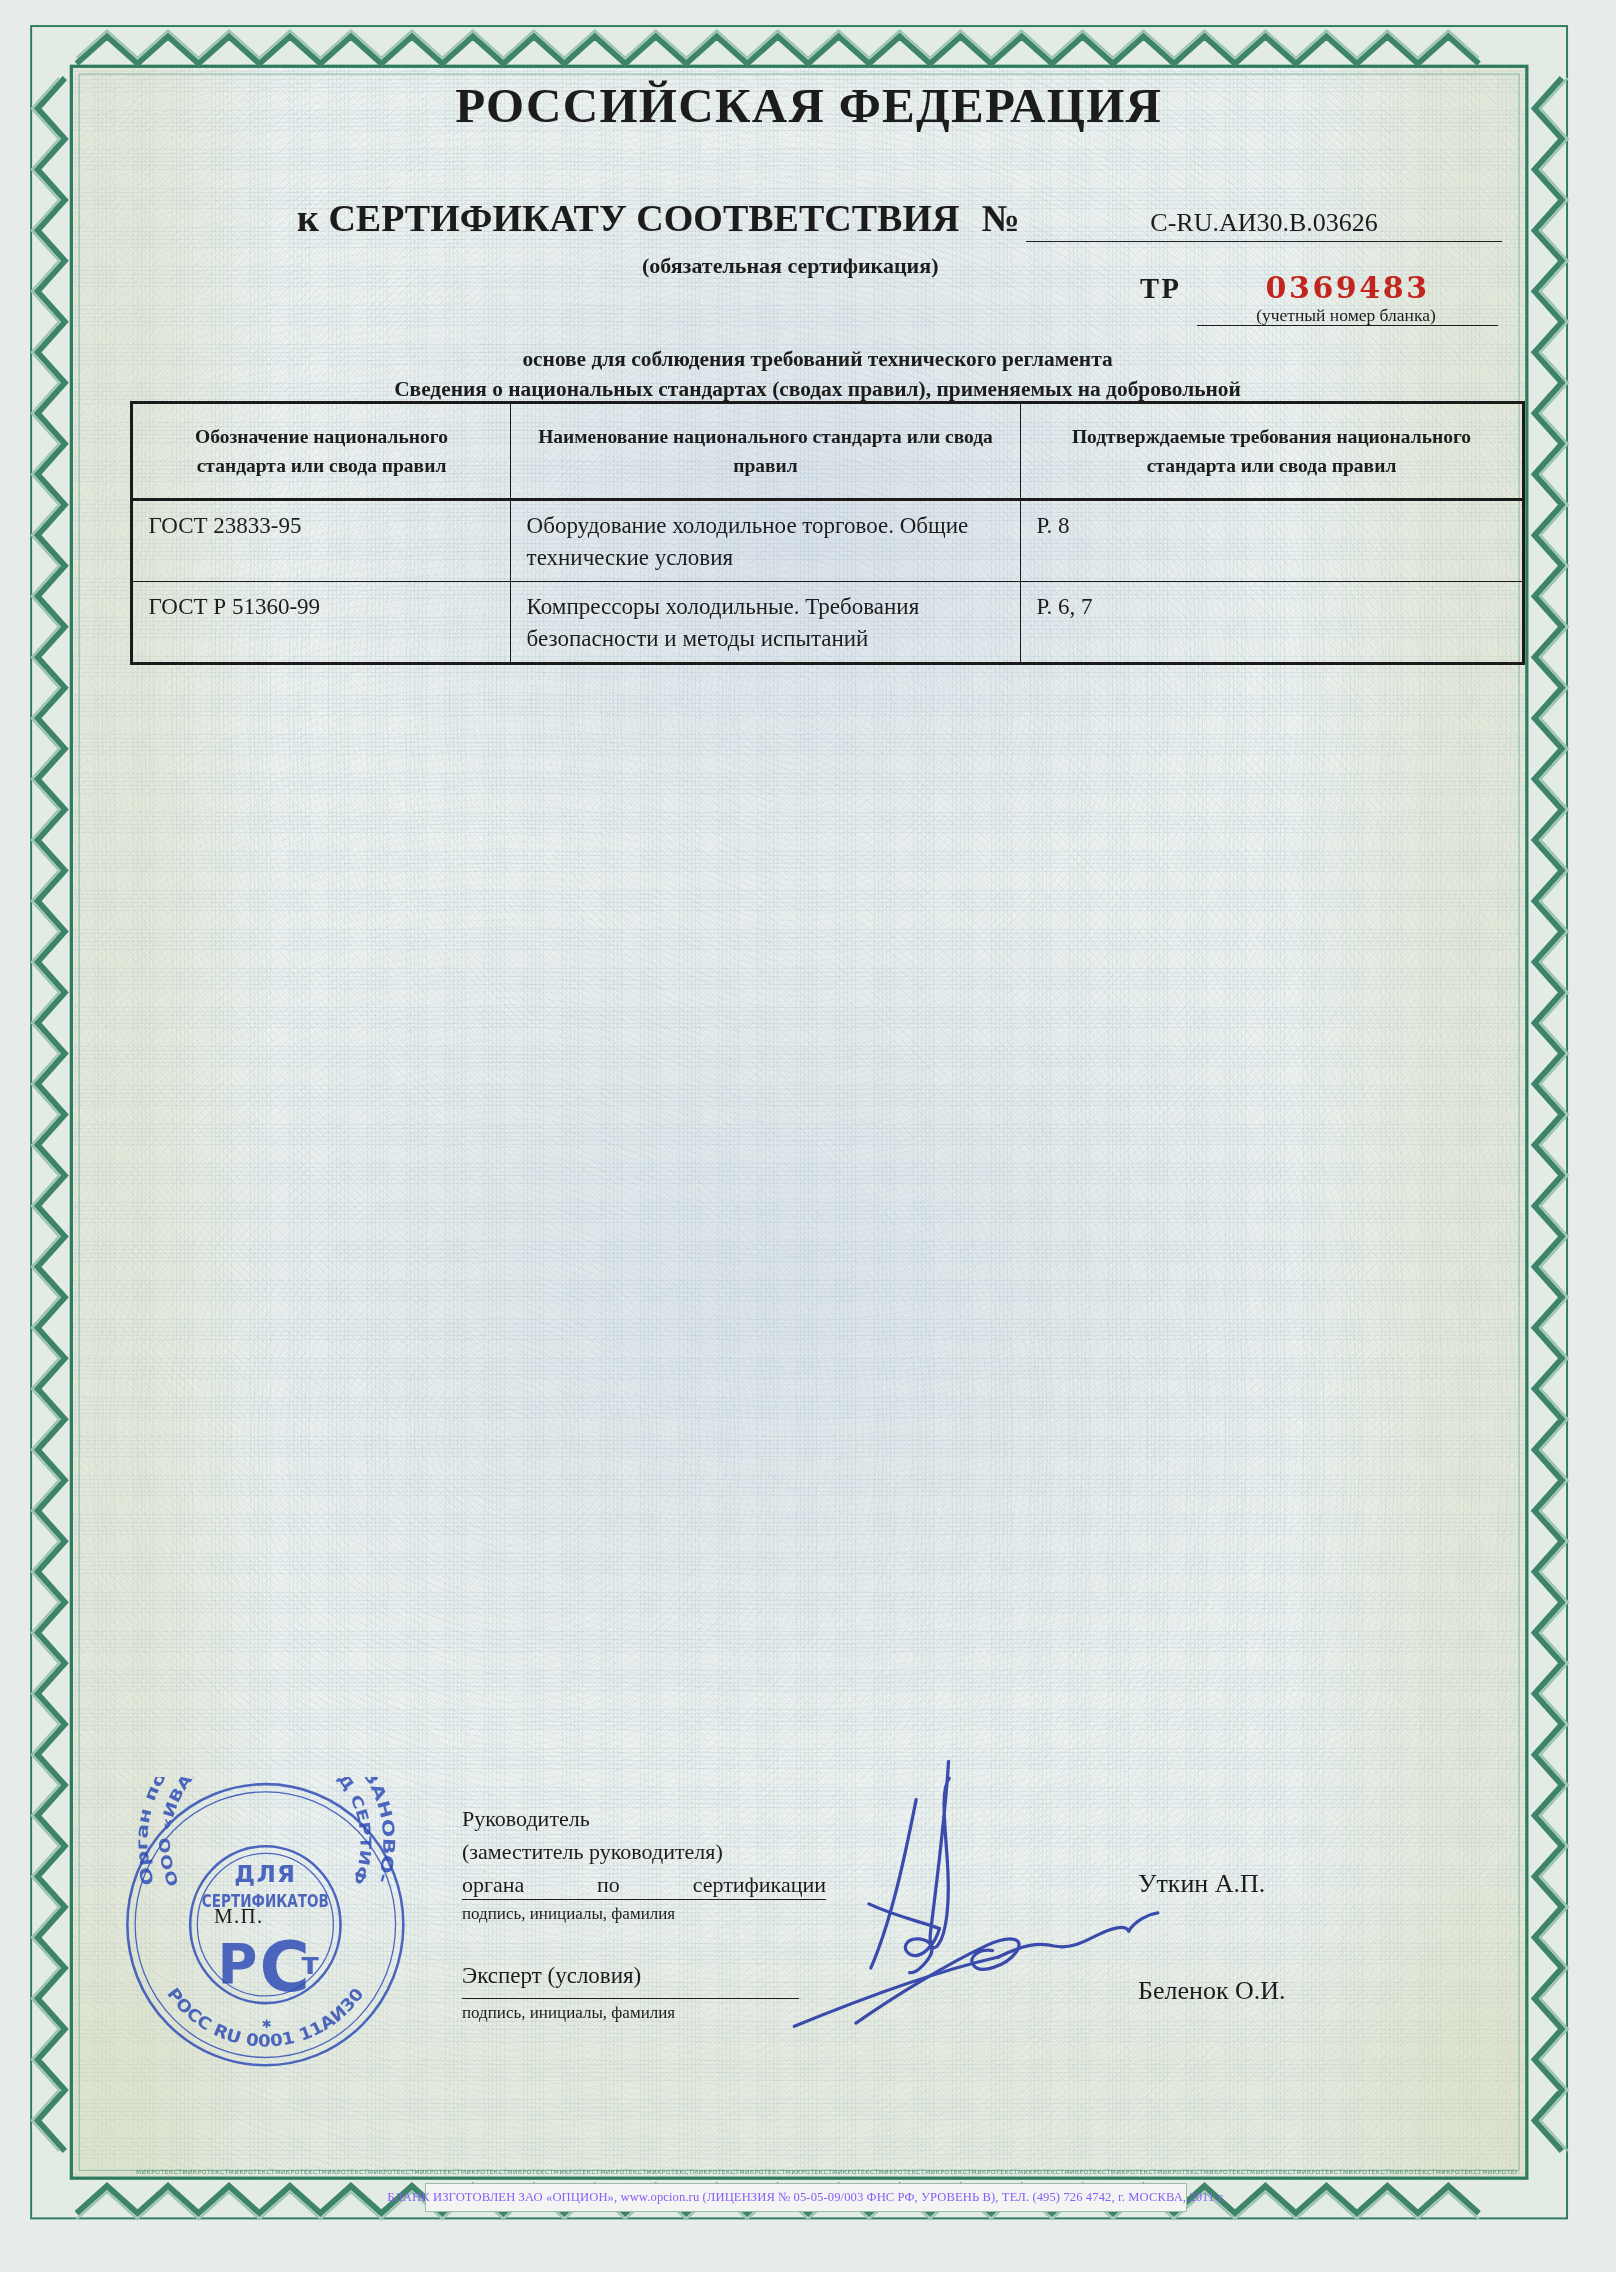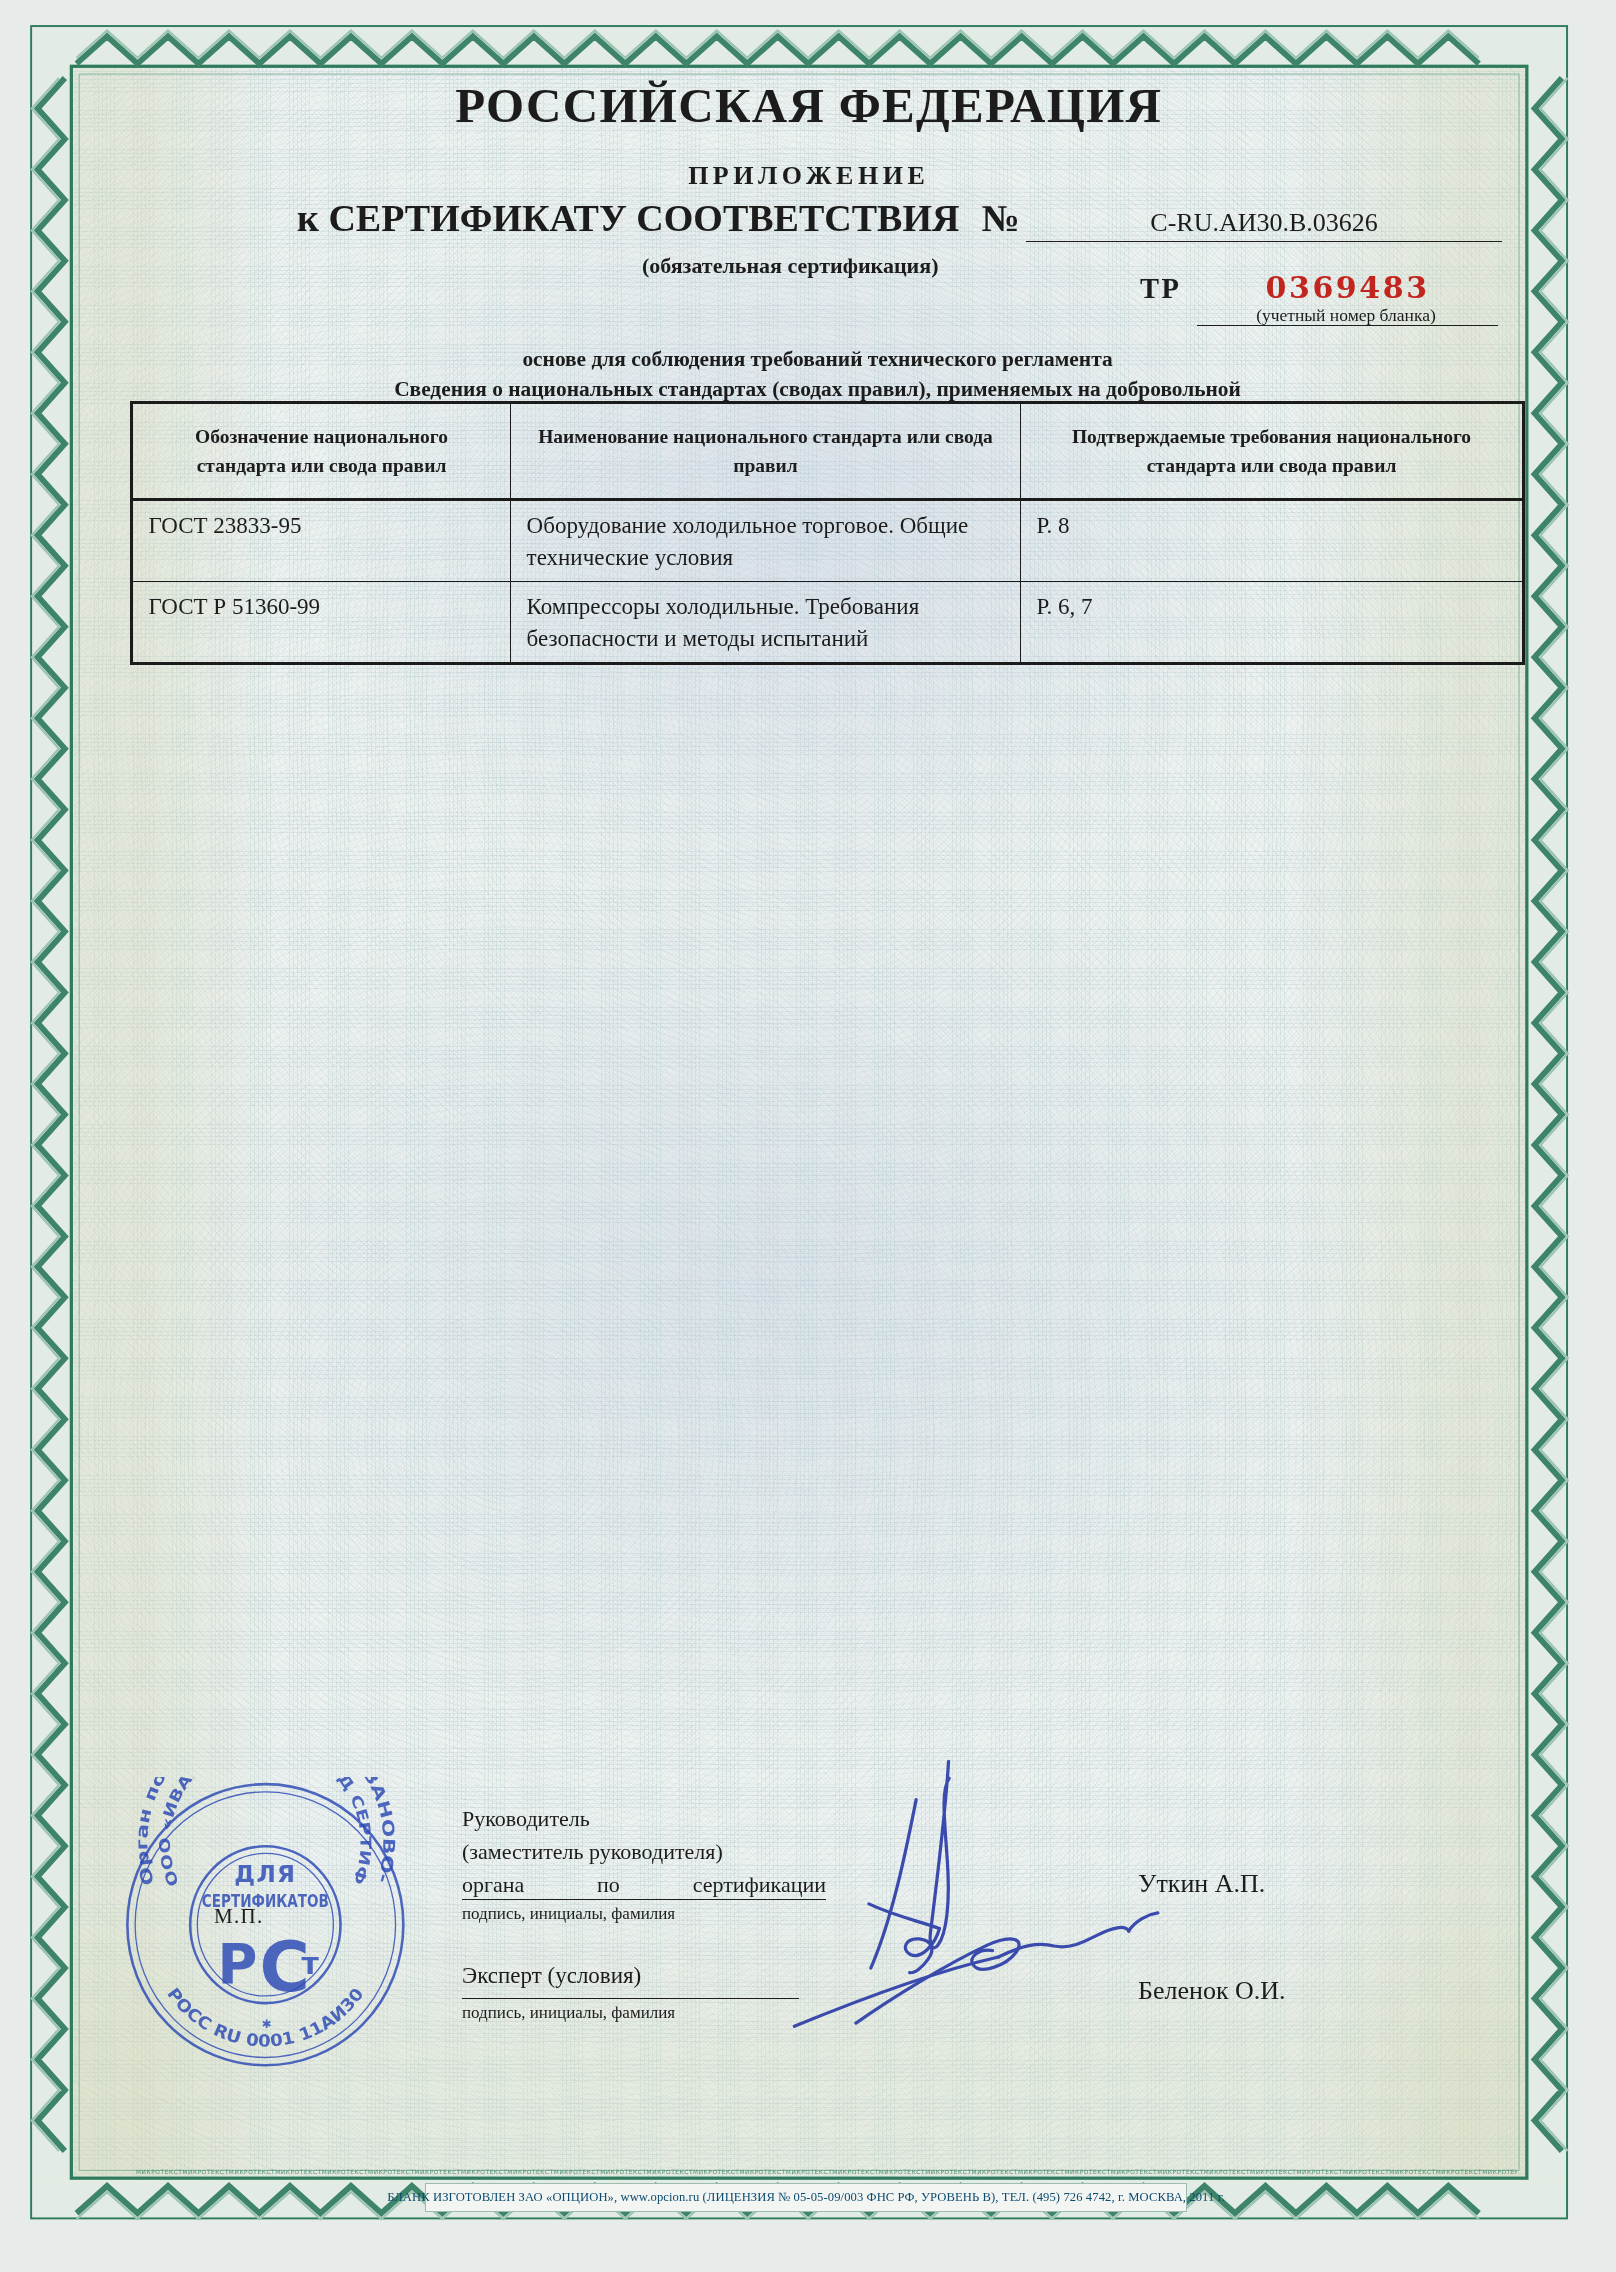--- a/index.html
+++ b/index.html
@@ -76,21 +76,21 @@
   #mp-mark{left:214px;top:1904px;font-size:21px;letter-spacing:1.3px;z-index:6;}
 
   #stamp-svg{left:120px;top:1777px;z-index:5;}
   #sig-svg{left:765px;top:1751px;z-index:5;}
 
   
   #microtext{left:136px;top:2169px;width:1381px;height:9px;overflow:hidden;white-space:nowrap;
     font-family:"DejaVu Sans",sans-serif;font-size:5.8px;letter-spacing:0.6px;color:rgba(47,125,94,.8);z-index:4;}
   #imprint-box{left:425px;top:2183px;width:762px;height:28.5px;box-sizing:border-box;z-index:5;
     border:1.3px solid rgba(46,123,93,.45);background:#f2f5f2;display:flex;align-items:center;justify-content:center;}
-  #imprint-box span{font-size:12.6px;color:#0c4a6e;white-space:nowrap;letter-spacing:0.1px;}
+  #imprint-box span{font-size:12.6px;color:#8b5cf6;white-space:nowrap;letter-spacing:0.1px;}
 </style>
 </head>
 <body>
 
 <div id="page">
 
   <div id="guilloche"></div>
 
   <svg width="1617" height="2273" viewBox="0 0 2493 3504" style="position:absolute;left:0;top:0;">
 
@@ -110,21 +110,20 @@
     <path fill="none" stroke="#9cc4b2" stroke-width="3.5" transform="translate(0,9)" d="M118,3412 l47,-42 l47,42 l47,-42 l47,42 l47,-42 l47,42 l47,-42 l47,42 l47,-42 l47,42 l47,-42 l47,42 l47,-42 l47,42 l47,-42 l47,42 l47,-42 l47,42 l47,-42 l47,42 l47,-42 l47,42 l47,-42 l47,42 l47,-42 l47,42 l47,-42 l47,42 l47,-42 l47,42 l47,-42 l47,42 l47,-42 l47,42 l47,-42 l47,42 l47,-42 l47,42 l47,-42 l47,42 l47,-42 l47,42 l47,-42 l47,42 l47,-42 l47,42"></path>
 
     <path fill="none" stroke="#3d8468" stroke-width="9" d="M100,120 l-42,47 l42,47 l-42,47 l42,47 l-42,47 l42,47 l-42,47 l42,47 l-42,47 l42,47 l-42,47 l42,47 l-42,47 l42,47 l-42,47 l42,47 l-42,47 l42,47 l-42,47 l42,47 l-42,47 l42,47 l-42,47 l42,47 l-42,47 l42,47 l-42,47 l42,47 l-42,47 l42,47 l-42,47 l42,47 l-42,47 l42,47 l-42,47 l42,47 l-42,47 l42,47 l-42,47 l42,47 l-42,47 l42,47 l-42,47 l42,47 l-42,47 l42,47 l-42,47 l42,47 l-42,47 l42,47 l-42,47 l42,47 l-42,47 l42,47 l-42,47 l42,47 l-42,47 l42,47 l-42,47 l42,47 l-42,47 l42,47 l-42,47 l42,47 l-42,47 l42,47 l-42,47 l42,47"></path>
     <path fill="none" stroke="#9cc4b2" stroke-width="3.5" transform="translate(-9,0)" d="M100,120 l-42,47 l42,47 l-42,47 l42,47 l-42,47 l42,47 l-42,47 l42,47 l-42,47 l42,47 l-42,47 l42,47 l-42,47 l42,47 l-42,47 l42,47 l-42,47 l42,47 l-42,47 l42,47 l-42,47 l42,47 l-42,47 l42,47 l-42,47 l42,47 l-42,47 l42,47 l-42,47 l42,47 l-42,47 l42,47 l-42,47 l42,47 l-42,47 l42,47 l-42,47 l42,47 l-42,47 l42,47 l-42,47 l42,47 l-42,47 l42,47 l-42,47 l42,47 l-42,47 l42,47 l-42,47 l42,47 l-42,47 l42,47 l-42,47 l42,47 l-42,47 l42,47 l-42,47 l42,47 l-42,47 l42,47 l-42,47 l42,47 l-42,47 l42,47 l-42,47 l42,47 l-42,47 l42,47"></path>
 
     <path fill="none" stroke="#3d8468" stroke-width="9" d="M2408,120 l-42,47 l42,47 l-42,47 l42,47 l-42,47 l42,47 l-42,47 l42,47 l-42,47 l42,47 l-42,47 l42,47 l-42,47 l42,47 l-42,47 l42,47 l-42,47 l42,47 l-42,47 l42,47 l-42,47 l42,47 l-42,47 l42,47 l-42,47 l42,47 l-42,47 l42,47 l-42,47 l42,47 l-42,47 l42,47 l-42,47 l42,47 l-42,47 l42,47 l-42,47 l42,47 l-42,47 l42,47 l-42,47 l42,47 l-42,47 l42,47 l-42,47 l42,47 l-42,47 l42,47 l-42,47 l42,47 l-42,47 l42,47 l-42,47 l42,47 l-42,47 l42,47 l-42,47 l42,47 l-42,47 l42,47 l-42,47 l42,47 l-42,47 l42,47 l-42,47 l42,47 l-42,47 l42,47"></path>
     <path fill="none" stroke="#9cc4b2" stroke-width="3.5" transform="translate(9,0)" d="M2408,120 l-42,47 l42,47 l-42,47 l42,47 l-42,47 l42,47 l-42,47 l42,47 l-42,47 l42,47 l-42,47 l42,47 l-42,47 l42,47 l-42,47 l42,47 l-42,47 l42,47 l-42,47 l42,47 l-42,47 l42,47 l-42,47 l42,47 l-42,47 l42,47 l-42,47 l42,47 l-42,47 l42,47 l-42,47 l42,47 l-42,47 l42,47 l-42,47 l42,47 l-42,47 l42,47 l-42,47 l42,47 l-42,47 l42,47 l-42,47 l42,47 l-42,47 l42,47 l-42,47 l42,47 l-42,47 l42,47 l-42,47 l42,47 l-42,47 l42,47 l-42,47 l42,47 l-42,47 l42,47 l-42,47 l42,47 l-42,47 l42,47 l-42,47 l42,47 l-42,47 l42,47 l-42,47 l42,47"></path>
   </svg>
 
   <div class="abs ctr" id="country-title">РОССИЙСКАЯ ФЕДЕРАЦИЯ</div>
-  <div class="abs ctr" id="doc-kind">ПРИЛОЖЕНИЕ</div>
 
   <div class="abs" id="subtitle-row">
     <span class="big">к СЕРТИФИКАТУ СООТВЕТСТВИЯ</span>
     <span class="big numsign">№</span>
     <span id="cert-number-line">C-RU.АИ30.В.03626</span>
   </div>
 
   <div class="abs ctr" id="mandatory-note">(обязательная сертификация)</div>
 
   <div class="abs" id="tr-row">

